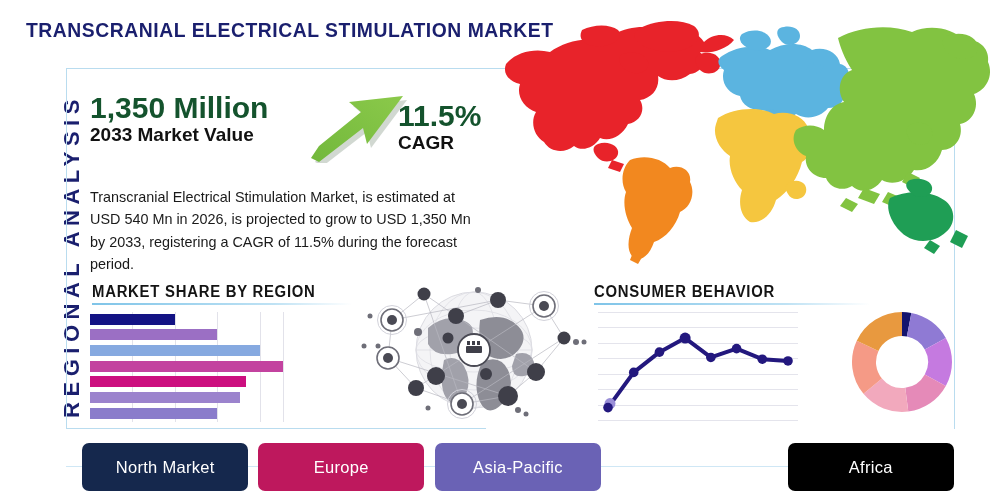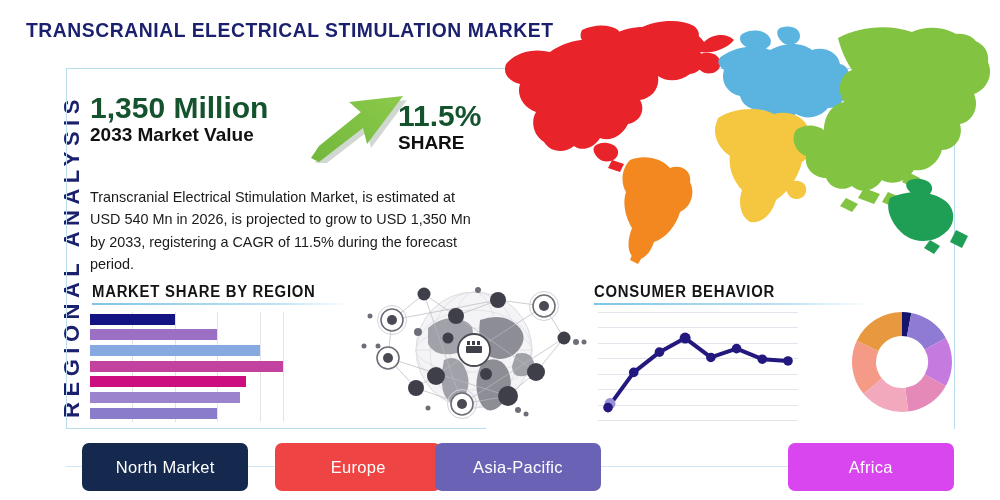--- a/index.html
+++ b/index.html
@@ -143,21 +143,21 @@
           <stop offset="0%" stop-color="#72b83c"></stop>
           <stop offset="100%" stop-color="#8bc94a"></stop>
         </linearGradient>
       </defs>
       <path d="M6 70 L14 74 L58 40 L62 56 L98 8 L44 14 L56 24 L14 58 Z" fill="#9aa89a" opacity="0.45" transform="translate(4,4)"></path>
       <path d="M6 70 L14 74 L58 40 L62 56 L98 8 L44 14 L56 24 L14 58 Z" fill="url(#agrad)"></path>
     </svg>
 
     <div id="stat-cagr">
       <div class="stat-value">11.5%</div>
-      <div class="stat-label">SHARE</div>
+      <div class="stat-label">CAGR</div>
     </div>
   </div>
 
   <p id="description">Transcranial Electrical Stimulation Market, is estimated at USD 540 Mn in 2026, is projected to grow to USD 1,350 Mn by 2033, registering a CAGR of 11.5% during the forecast period.</p>
 
   <div class="section-head" id="head-market">MARKET SHARE BY REGION</div>
   <div class="section-rule" id="rule-market"></div>
 
   <div class="section-head" id="head-consumer">CONSUMER BEHAVIOR</div>
   <div class="section-rule" id="rule-consumer"></div>
@@ -320,18 +320,18 @@
       <path fill="#1f9e55" d="M396 186 C412 178 436 178 450 188 C462 196 462 212 452 220 C442 230 424 232 412 224 C400 216 390 198 396 186 Z"></path>
       <path fill="#1f9e55" d="M416 168 C428 164 440 170 438 178 C436 186 422 188 416 180 C410 174 412 170 416 168 Z"></path>
       <path fill="#1f9e55" d="M462 218 L474 224 L468 236 L456 230 Z"></path>
       <path fill="#1f9e55" d="M436 228 L446 234 L440 242 L430 236 Z"></path>
     </g>
   </svg>
 
   <div id="region-rule"></div>
   <div id="regions">
       <div class="region-btn" style="left: 0px; width: 166.4px; background: rgb(21, 40, 77);">North Market</div>
-      <div class="region-btn" style="left: 193px; width: 166.4px; background: #ef4444;">Europe</div>
+      <div class="region-btn" style="left: 176px; width: 166.4px; background: #be185d;">Europe</div>
       <div class="region-btn" style="left: 352.8px; width: 166.4px; background: rgb(106, 98, 181);">Asia-Pacific</div>
-      <div class="region-btn" style="left: 705.6px; width: 166.4px; background: #d946ef;">Africa</div>
+      <div class="region-btn" style="left: 705.6px; width: 166.4px; background: #000000;">Africa</div>
     </div>
 
 </div>
 
 </body></html>

